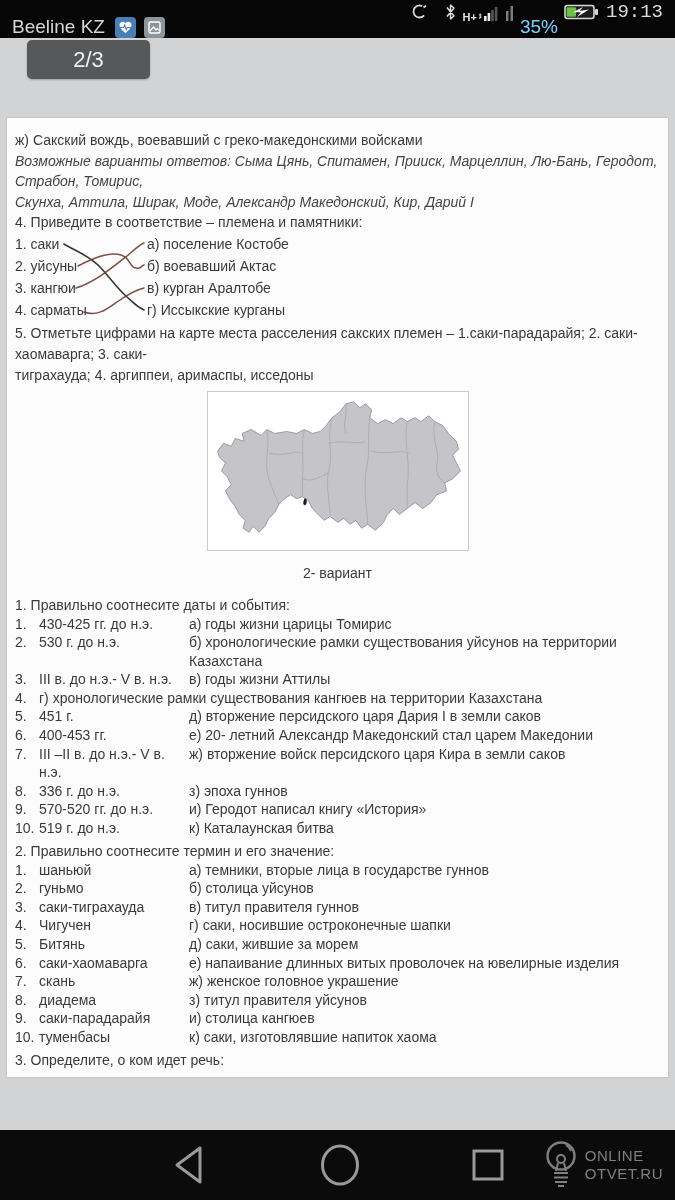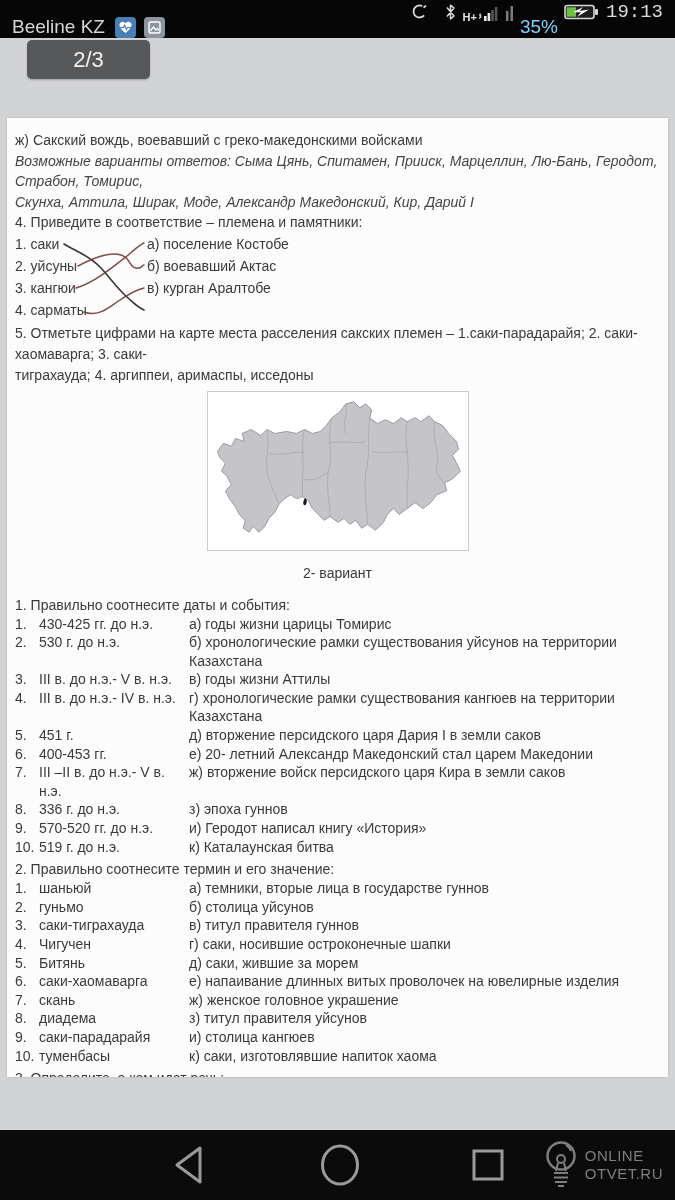--- a/index.html
+++ b/index.html
@@ -130,20 +130,21 @@
     <div class="q4row">
       <span class="lft">2. уйсуны</span>
       <span class="rgt">б) воевавший Актас</span>
     </div>
     <div class="q4row">
       <span class="lft">3. кангюи</span>
       <span class="rgt">в) курган Аралтобе</span>
     </div>
     <div class="q4row">
       <span class="lft">4. сарматы</span>
+      <span class="rgt">г) Иссыкские курганы</span>
     </div>
     <svg class="pen" width="645" height="90" viewBox="0 0 645 90">
       <path d="M49,11 C60,18 74,22 86,35 C96,46 102,55 112,64 S122,74 129,77" fill="none" stroke="#3c3431" stroke-width="1.6" stroke-linecap="round"></path>
       <path d="M63,33 C78,25 94,18 106,22 C116,25 114,34 121,35 S126,32 129,32" fill="none" stroke="#6d3c33" stroke-width="1.5" stroke-linecap="round" opacity=".9"></path>
       <path d="M61,55 C80,49 98,34 112,23 C118,18 124,12 129,10" fill="none" stroke="#6d3c33" stroke-width="1.5" stroke-linecap="round" opacity=".9"></path>
       <path d="M69,79 C82,84 92,76 102,69 C112,62 120,57 129,55" fill="none" stroke="#6d3c33" stroke-width="1.5" stroke-linecap="round" opacity=".9"></path>
     </svg>
   </div>
 
   <p class="q5">5. Отметьте цифрами на карте места расселения сакских племен – 1.саки-парадарайя; 2. саки-хаомаварга; 3. саки-</p>
@@ -183,21 +184,20 @@
         <span class="leftcol">530 г. до н.э.</span>
         <span class="rightcol">б) хронологические рамки существования уйсунов на территории Казахстана</span>
       </div>
       <div class="mrow">
         <span class="num">3.</span>
         <span class="leftcol">III в. до н.э.- V в. н.э.</span>
         <span class="rightcol">в) годы жизни Аттилы</span>
       </div>
       <div class="mrow">
         <span class="num">4.</span>
-        <span class="leftcol">III в. до н.э.- IV в. н.э.</span>
         <span class="rightcol">г) хронологические рамки существования кангюев на территории Казахстана</span>
       </div>
       <div class="mrow">
         <span class="num">5.</span>
         <span class="leftcol">451 г.</span>
         <span class="rightcol">д) вторжение персидского царя Дария I в земли саков</span>
       </div>
       <div class="mrow">
         <span class="num">6.</span>
         <span class="leftcol">400-453 гг.</span>

